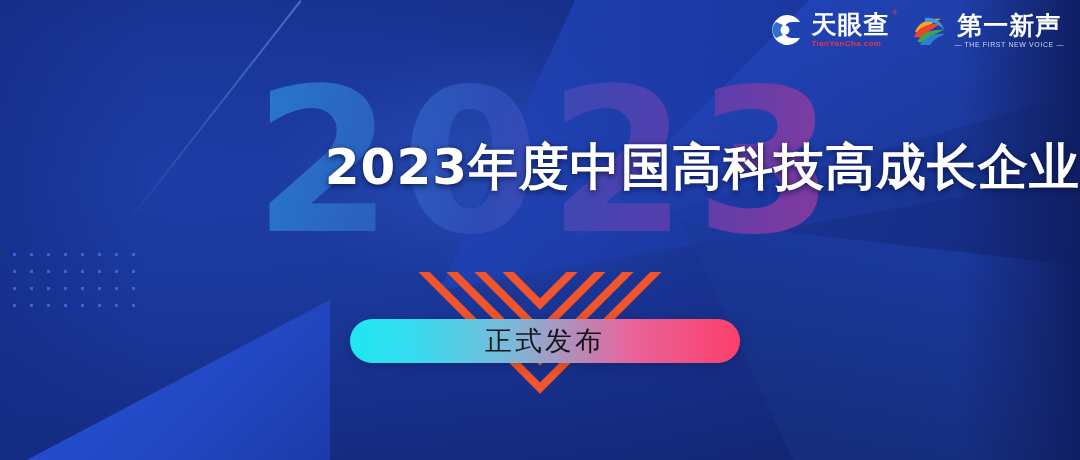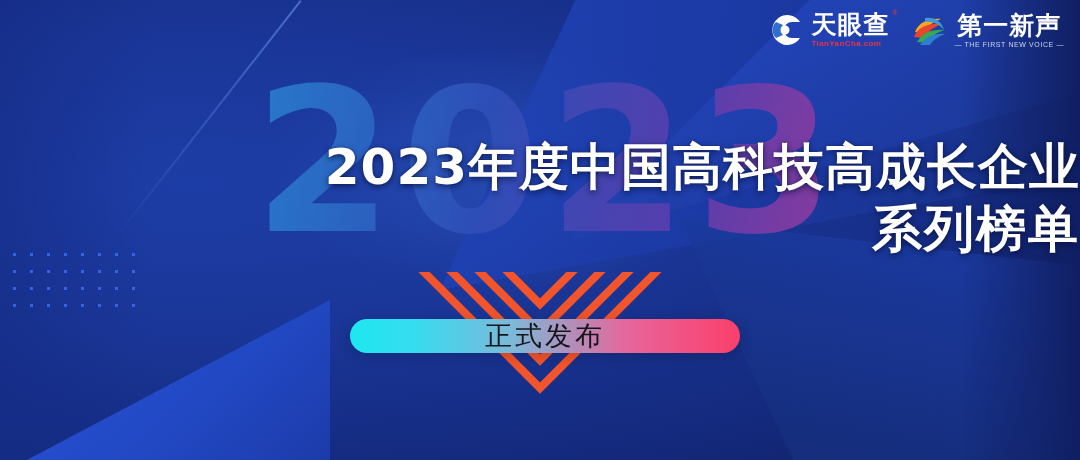--- a/index.html
+++ b/index.html
@@ -125,21 +125,21 @@
   }
   .title-line1{font-size:50px;line-height:58px;letter-spacing:1px;}
   .title-line2{font-size:50px;line-height:58px;letter-spacing:2px;margin-top:4px;}
 
   
   .pill{
     position:absolute;
     left:350px;
     top:319px;
     width:390px;
-    height:34px;
+    height:44px;
     border-radius:26px;
     background:linear-gradient(90deg,#1ee7f0 0%,#35dcef 16%,#7fb7d8 42%,#e8649a 72%,#fb3f6b 100%);
     display:flex;
     align-items:center;
     justify-content:center;
     box-shadow:0 3px 14px rgba(0,0,0,.18);
   }
   .pill-label{
     font-family:"DejaVu Sans","Liberation Sans",sans-serif;
     font-size:27px;
@@ -210,21 +210,20 @@
         <polyline points="14,0 130,116 246,0"></polyline>
         <polyline points="42,0 130,88 218,0"></polyline>
         <polyline points="70,0 130,60 190,0"></polyline>
         <polyline points="98,0 130,32 162,0"></polyline>
       </g>
     </svg>
   </div>
 
   <div class="title-block">
     <div class="title-line title-line1">2023年度中国高科技高成长企业</div>
-    <div class="title-line title-line2">系列榜单</div>
   </div>
 
   <div class="pill">
     <span class="pill-label">正式发布</span>
   </div>
 
   <div class="logos">
 
     <div class="logo">
       <span class="logo-mark-tyc">

